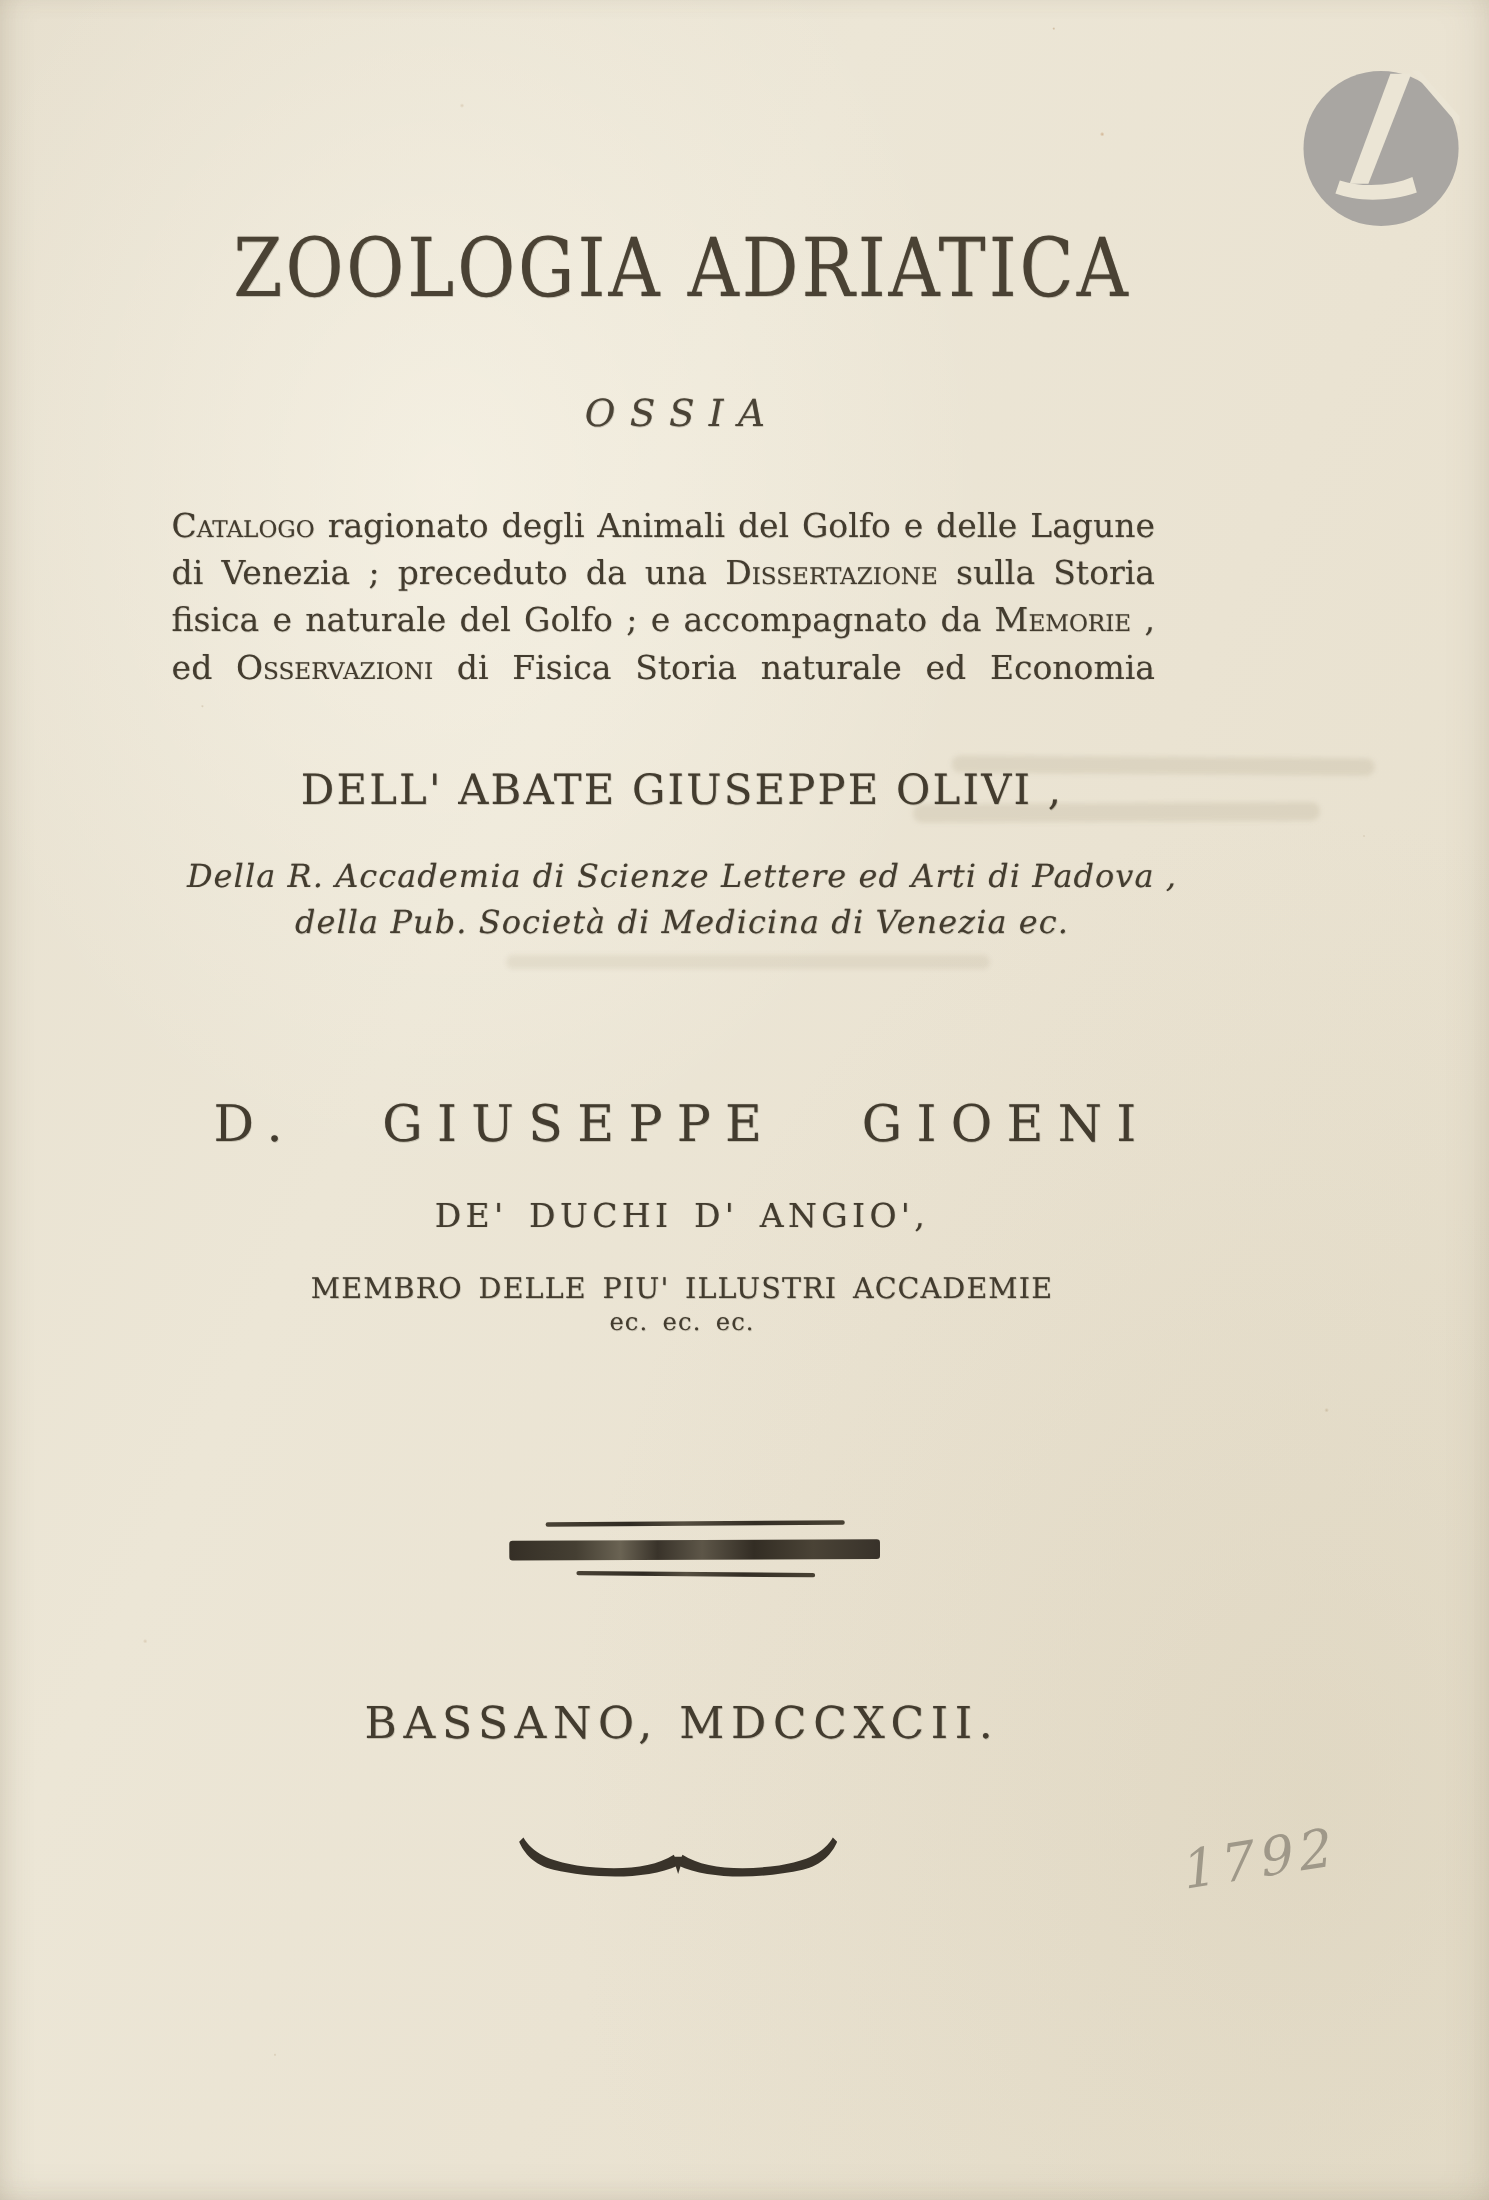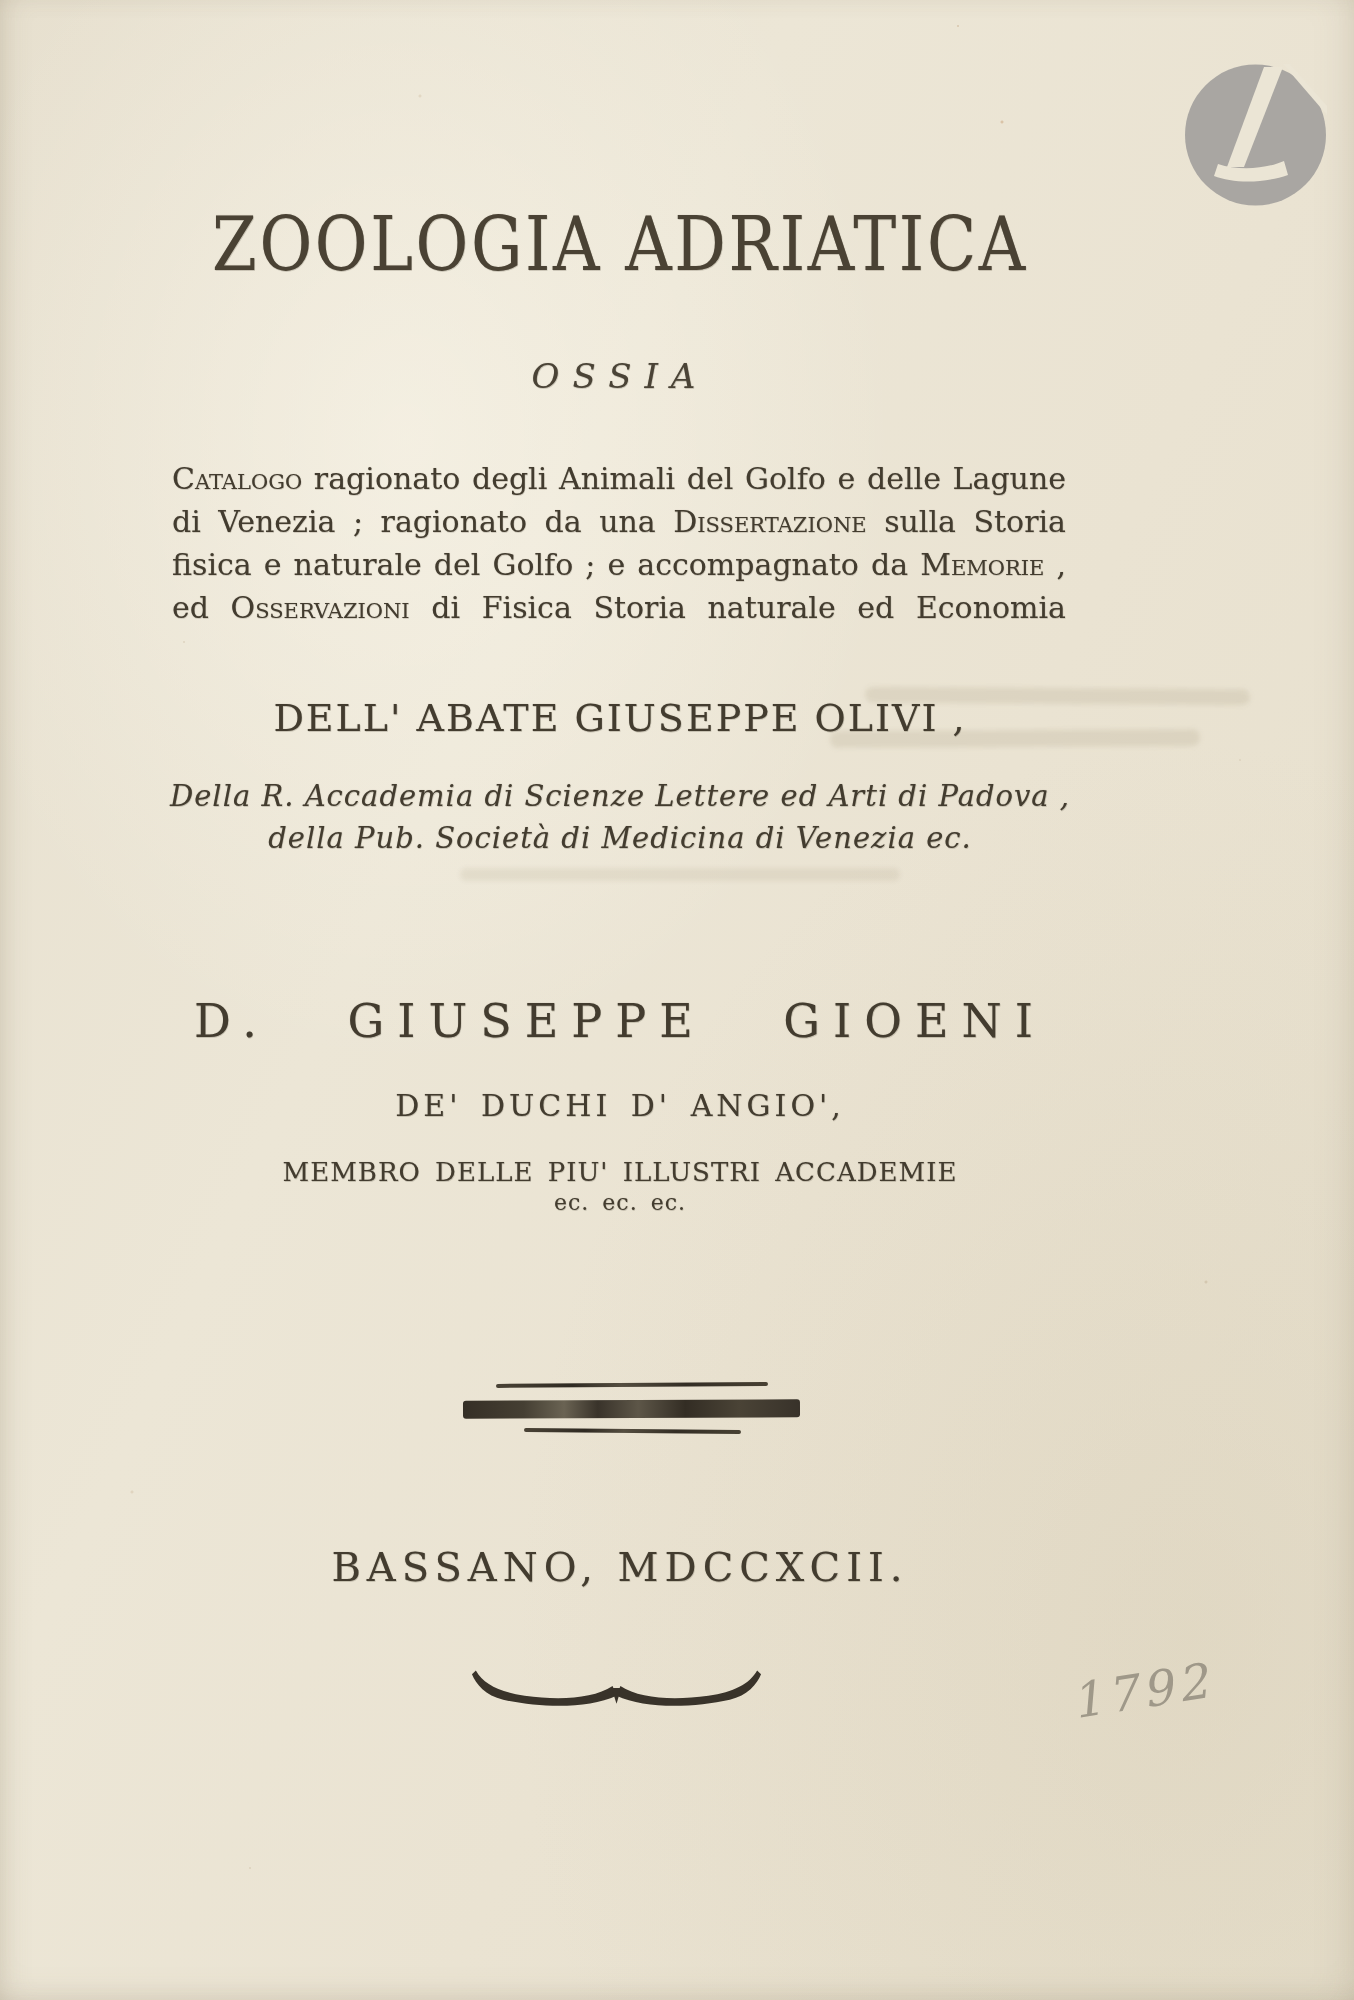--- a/index.html
+++ b/index.html
@@ -22,21 +22,21 @@
       linear-gradient(115deg, #e7e0cf 0%, #ece6d6 35%, #eae3d2 60%, #e6dfcc 100%);
     box-shadow: inset 16px 0 34px -20px rgba(120,105,80,.30),
                 inset -22px 0 44px -26px rgba(120,105,80,.22),
                 inset 0 -18px 40px -24px rgba(120,105,80,.18);
   }
   .tx{position:absolute;left:140px;width:960px;text-align:center;
       text-shadow:0 0 1px rgba(67,60,47,.35), .6px .8px 0 rgba(67,60,47,.18);}
   .title{top:202px;font-size:74px;line-height:1.15;letter-spacing:3px;
          transform:scaleX(.87);color:#4a4234;}
   .ossia{top:356px;font-size:34px;font-style:italic;letter-spacing:13px;color:#4a4336;}
-  .para{position:absolute;left:172px;top:457px;width:894px;font-size:30px;line-height:43px;
+  .para{position:absolute;left:156px;top:457px;width:894px;font-size:30px;line-height:43px;
         text-shadow:0 0 1px rgba(67,60,47,.3), .5px .7px 0 rgba(67,60,47,.15);}
   .para-line{text-align:justify;text-align-last:justify;}
   .sc{font-variant:small-caps;}
   .author{top:696px;font-size:38px;letter-spacing:2px;}
   .aff1{top:779px;font-size:29px;font-style:italic;letter-spacing:1px;}
   .aff2{top:821px;font-size:29px;font-style:italic;letter-spacing:1px;}
   .dedicato{top:925px;font-size:24px;letter-spacing:1px;word-spacing:8px;}
   .gioeni{top:994px;font-size:46px;letter-spacing:13px;word-spacing:50px;}
   .duchi{top:1088px;font-size:30px;letter-spacing:4px;word-spacing:6px;}
   .membro{top:1157px;font-size:26px;letter-spacing:1px;word-spacing:5px;}
@@ -75,21 +75,21 @@
   <div class="smudge sm1"></div>
   <div class="smudge sm2"></div>
   <div class="smudge sm3"></div>
 
   <div class="tx title">ZOOLOGIA ADRIATICA</div>
 
   <div class="tx ossia">OSSIA</div>
 
   <div class="para">
       <div class="para-line"><span class="sc">Catalogo</span><span> ragionato degli Animali del Golfo e delle Lagune</span></div>
-      <div class="para-line"><span>di Venezia ; ragionato da una </span><span class="sc">Dissertazione</span><span> sulla Storia</span></div>
+      <div class="para-line"><span>di Venezia ; preceduto da una </span><span class="sc">Dissertazione</span><span> sulla Storia</span></div>
       <div class="para-line"><span>fisica e naturale del Golfo ; e accompagnato da </span><span class="sc">Memorie</span><span> ,</span></div>
       <div class="para-line"><span>ed </span><span class="sc">Osservazioni</span><span> di Fisica Storia naturale ed Economia</span></div>
     </div>
 
   <div class="tx author">DELL' ABATE GIUSEPPE OLIVI ,</div>
 
   <div class="tx aff1">Della R. Accademia di Scienze Lettere ed Arti di Padova ,</div>
 
   <div class="tx aff2">della Pub. Società di Medicina di Venezia ec.</div>
 

